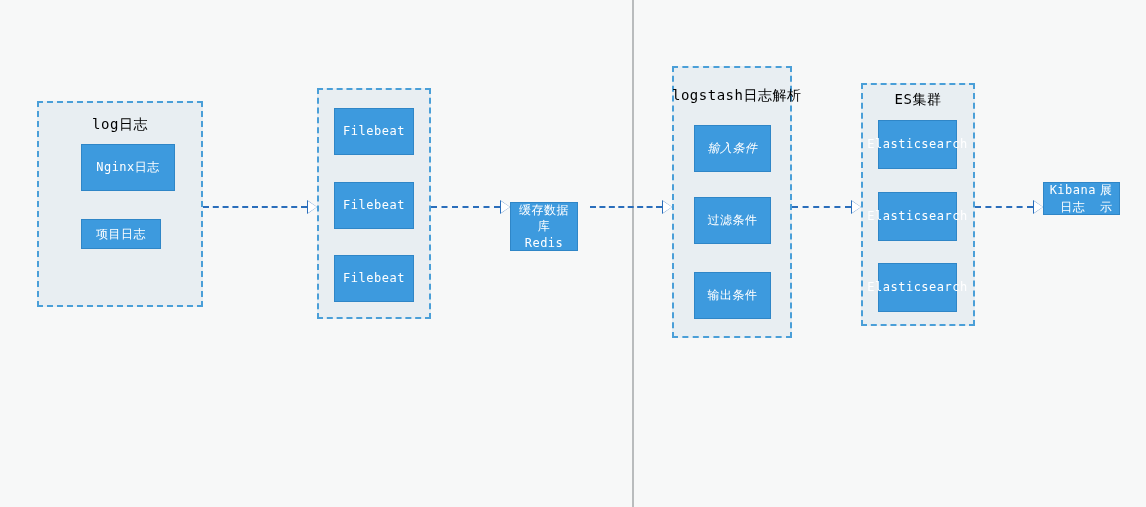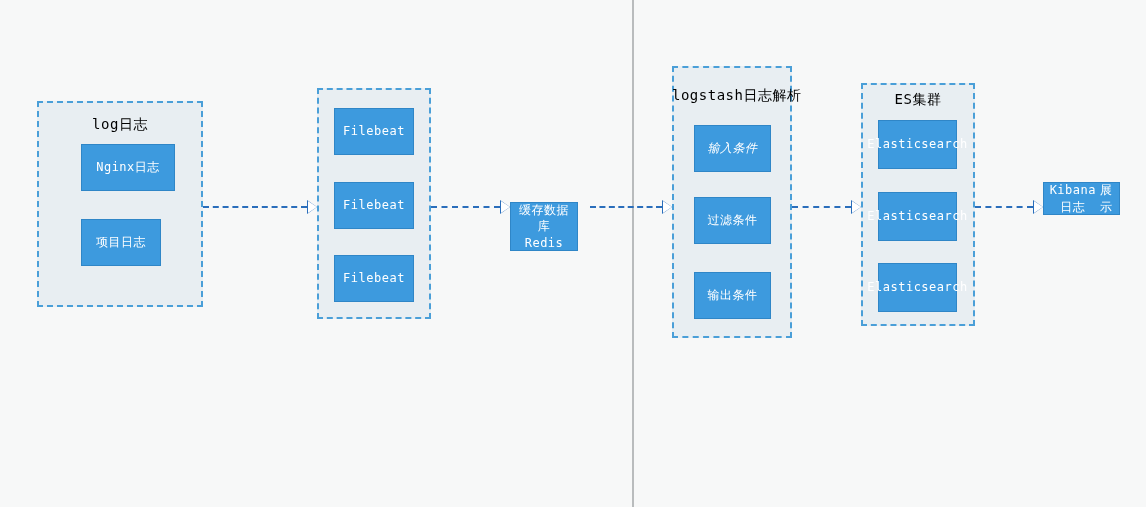--- a/index.html
+++ b/index.html
@@ -100,21 +100,21 @@
   }
 </style>
 </head>
 <body>
 
 <div id="canvas">
     <div class="divider" style="left: 632px;"></div>
     <div class="group" style="left: 37px; top: 101px; width: 166px; height: 206px;"></div>
     <div class="group-title" style="top: 117px; left: 37px; width: 166px; position: absolute;">log日志</div>
     <div class="node cjk" style="left: 81px; top: 144px; width: 94px; height: 47px;">Nginx日志</div>
-    <div class="node cjk" style="left: 81px; top: 219px; width: 80px; height: 47px;">项目日志</div>
+    <div class="node cjk" style="left: 81px; top: 219px; width: 80px; height: 30px;">项目日志</div>
     <div class="group" style="left: 317px; top: 88px; width: 114px; height: 231px;"></div>
     <div class="node cjk" style="left: 334px; top: 108px; width: 80px; height: 47px;">Filebeat</div>
     <div class="node cjk" style="left: 334px; top: 182px; width: 80px; height: 47px;">Filebeat</div>
     <div class="node cjk" style="left: 334px; top: 255px; width: 80px; height: 47px;">Filebeat</div>
     <div class="group" style="left: 672px; top: 66px; width: 120px; height: 272px;"></div>
     <div class="group-title" style="top: 88px; left: 672px; width: 120px; position: absolute;">logstash日志解析</div>
     <div class="node cjk" style="left: 694px; top: 125px; width: 77px; height: 47px; font-style: italic;">输入条件</div>
     <div class="node cjk" style="left: 694px; top: 272px; width: 77px; height: 47px;">输出条件</div>
     <div class="node cjk" style="left: 694px; top: 197px; width: 77px; height: 47px;">过滤条件</div>
     <div class="group" style="left: 861px; top: 83px; width: 114px; height: 243px;"></div>

